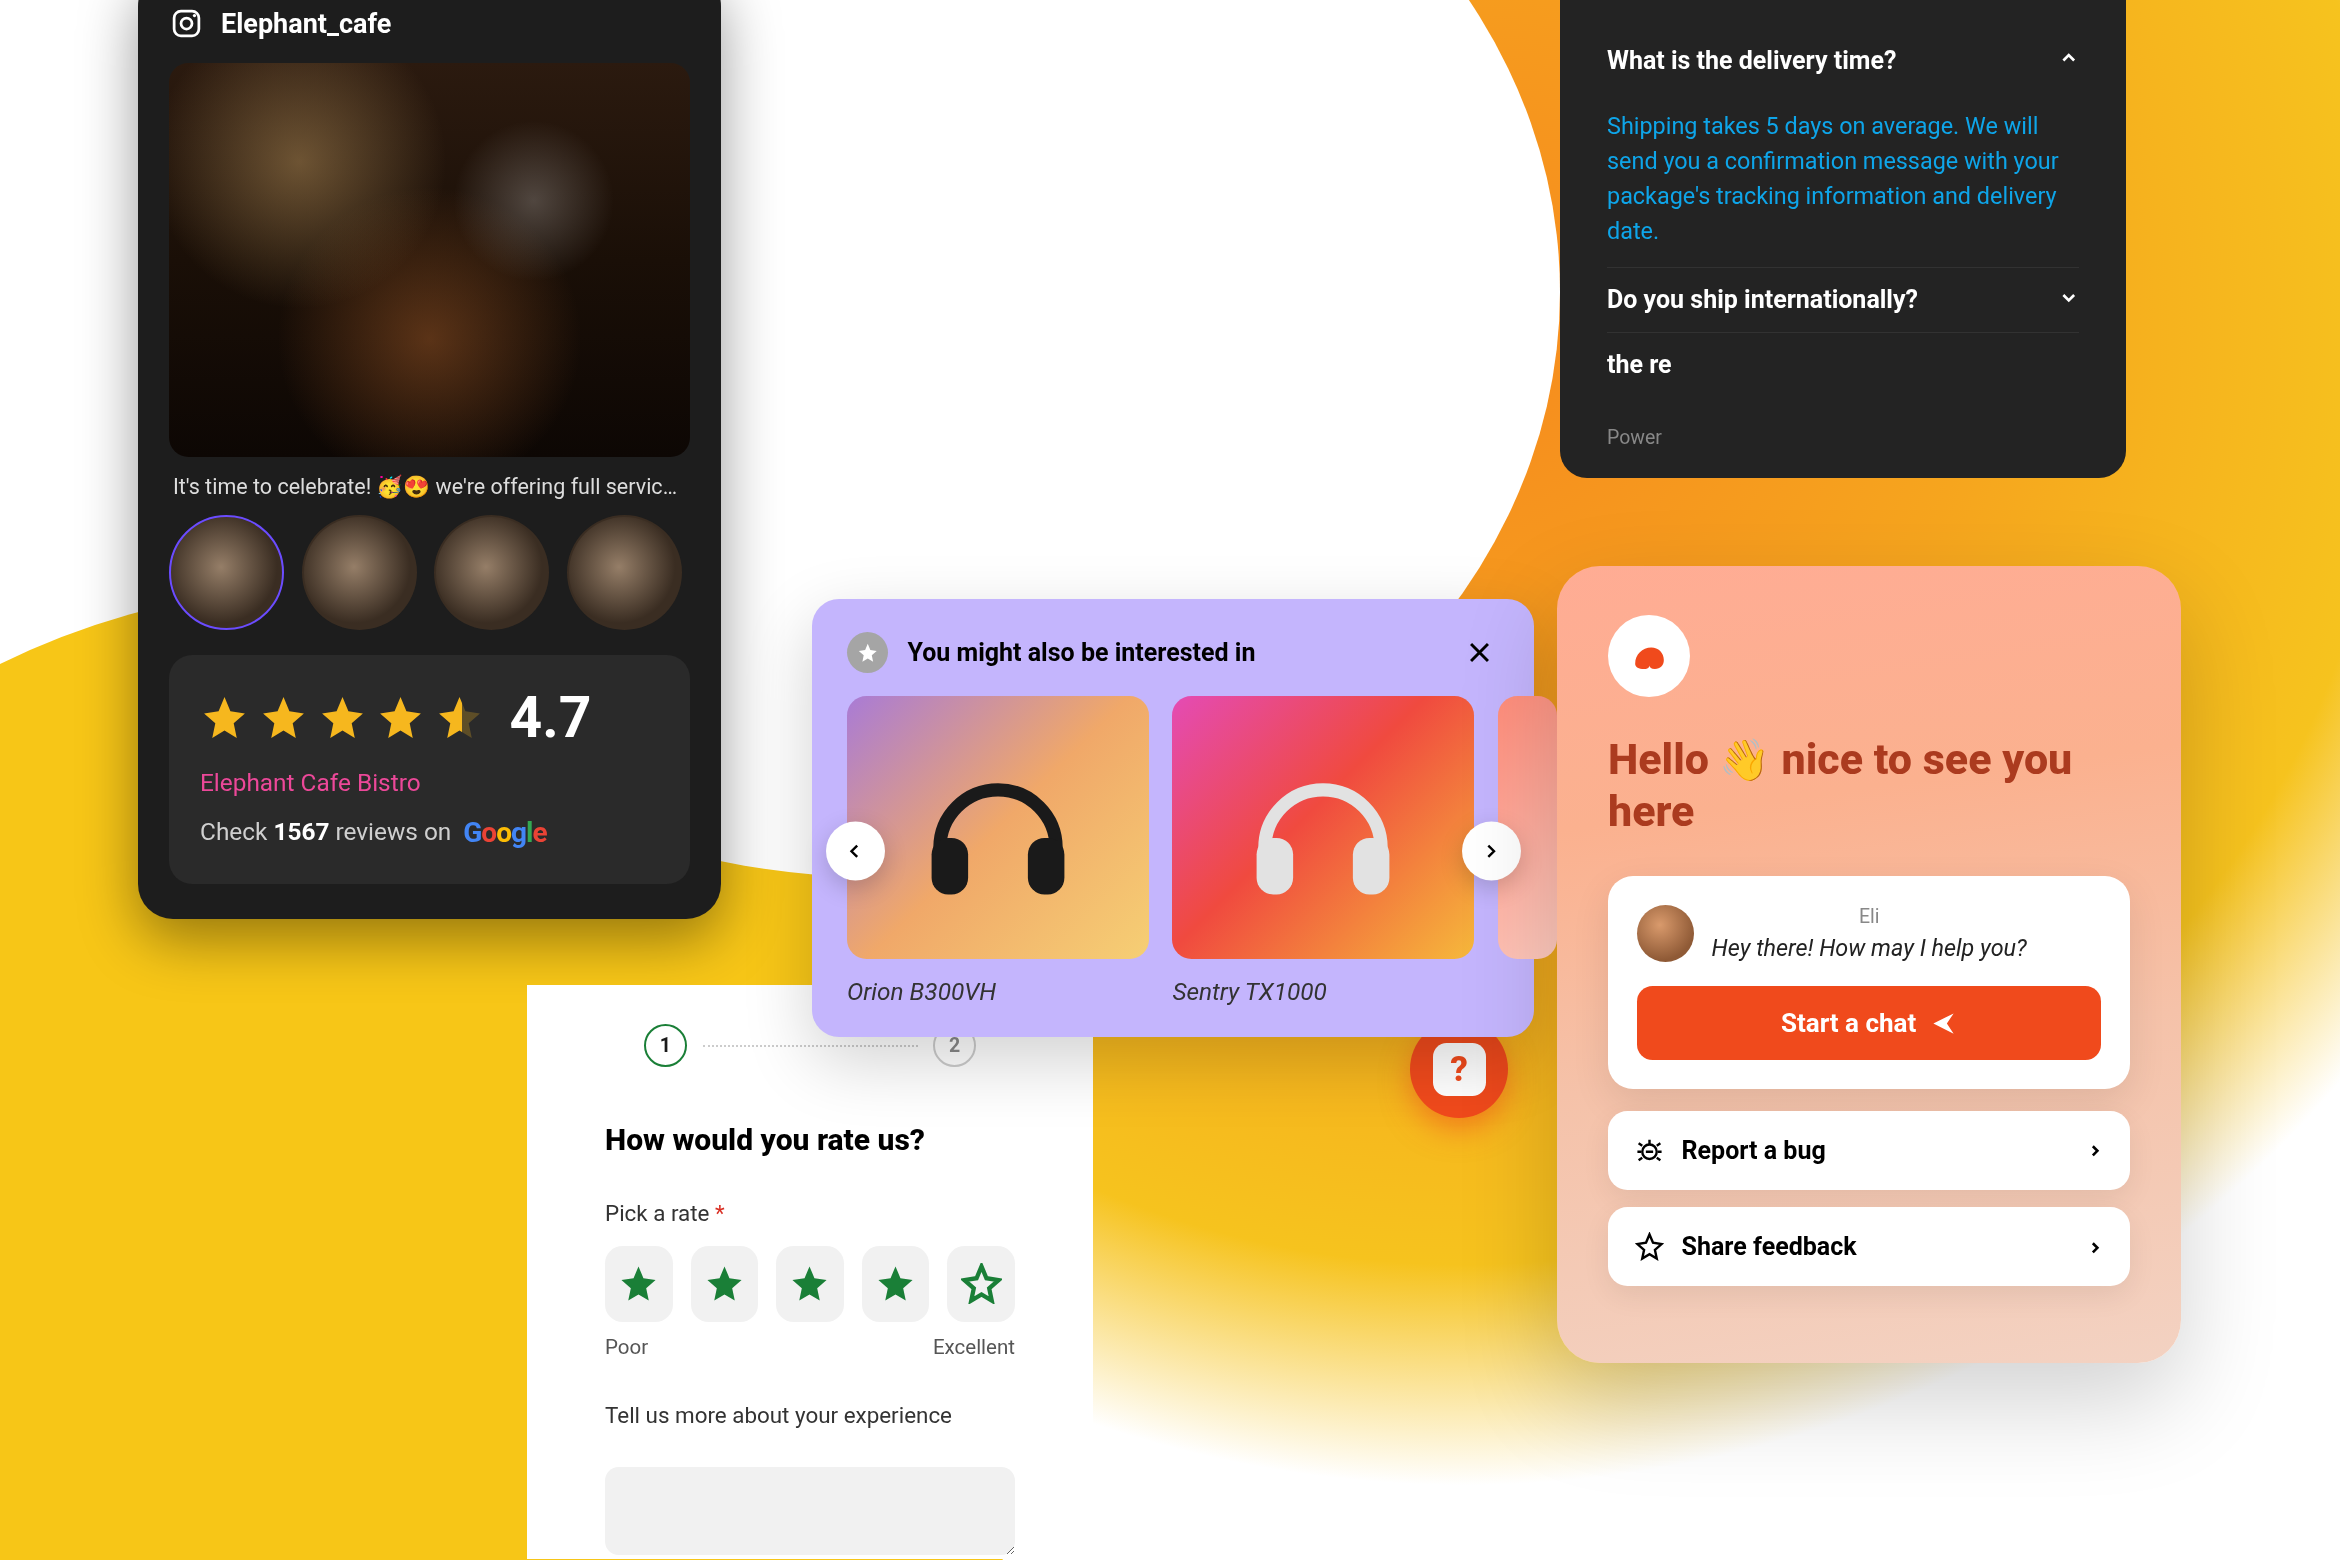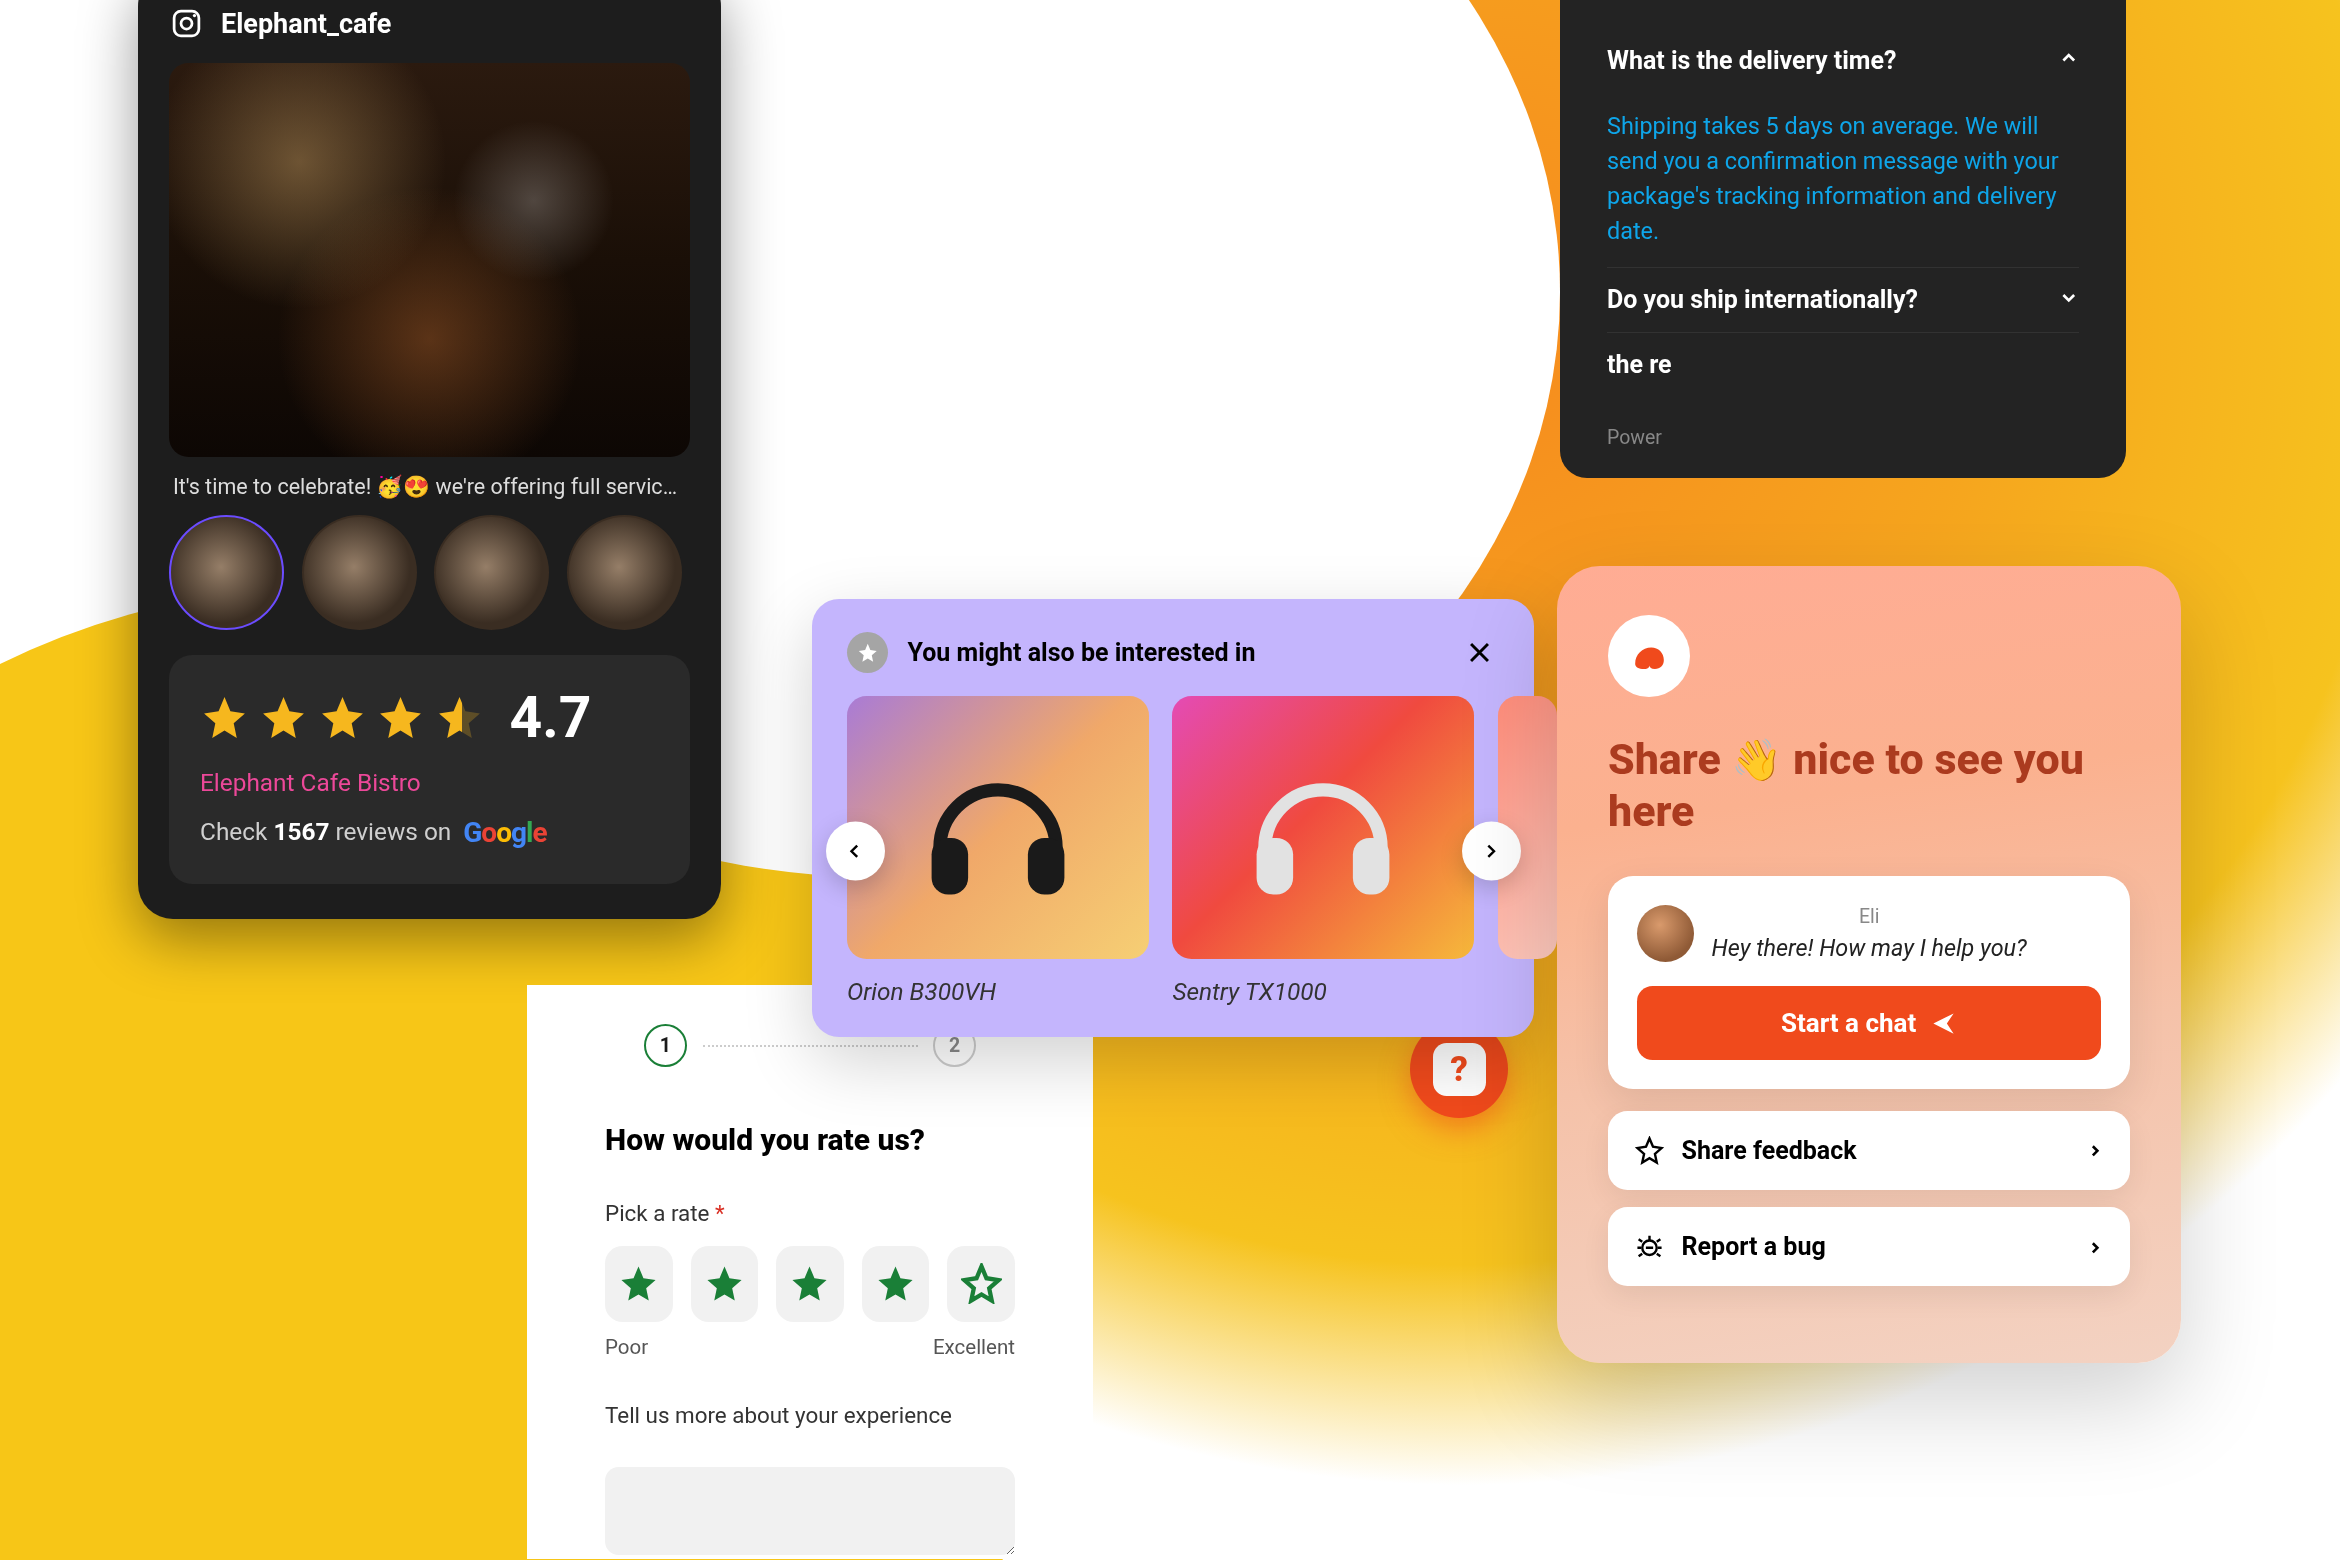--- a/index.html
+++ b/index.html
@@ -432,57 +432,57 @@
   </div>
 </div>
 
 <div class="chat-card">
   <div class="chat-logo">
     <svg width="43" height="43" viewBox="0 0 24 24">
         <path fill="#f04a1c" d="M4 16c0-5 4-9 9-9 4 0 7 3 7 7 0 3-2 5-5 5-2 0-3-1-3-2 0 0 0 2-3 2-3 0-5-1-5-3z"></path>
       </svg>
   </div>
   <div class="chat-hello">
-    <span>Share </span><span class="wave">👋</span><span> nice to see you here</span>
+    <span>Hello </span><span class="wave">👋</span><span> nice to see you here</span>
   </div>
   <div class="chat-panel">
     <div class="chat-msg">
       <div class="chat-avatar"></div>
       <div class="chat-msg-text">
         <div class="name">Eli</div>
         <div class="body">Hey there! How may I help you?</div>
       </div>
     </div>
     <div class="chat-cta">
       <span>Start a chat</span>
       <svg width="27" height="27" viewBox="0 0 24 24">
           <path fill="#fff" d="M3 12l18-9-6 9 6 9-18-9zm4 0h8"></path>
         </svg>
     </div>
   </div>
   <div class="chat-option">
     <span class="lead">
       <svg width="29" height="29" viewBox="0 0 24 24" fill="none" stroke="#000" stroke-width="2">
-          <path d="M12 2l2.9 6.9L22 10l-5.5 4.8L18 22l-6-3.6L6 22l1.5-7.2L2 10l7.1-1.1z"></path>
-        </svg>
-      <span>Share feedback</span>
+          <circle cx="12" cy="13" r="6"></circle>
+          <path d="M12 3v4M6 8l-3-2M18 8l3-2M5 13H2M22 13h-3M6 18l-3 2M18 18l3 2M9 13h6"></path>
+        </svg>
+      <span>Report a bug</span>
     </span>
     <span class="chev">
       <svg width="15.6" height="15.6" viewBox="0 0 24 24" fill="none" stroke="#000" stroke-width="4">
           <path d="M9 5l7 7-7 7"></path>
         </svg>
     </span>
   </div>
   <div class="chat-option">
     <span class="lead">
       <svg width="29" height="29" viewBox="0 0 24 24" fill="none" stroke="#000" stroke-width="2">
-          <circle cx="12" cy="13" r="6"></circle>
-          <path d="M12 3v4M6 8l-3-2M18 8l3-2M5 13H2M22 13h-3M6 18l-3 2M18 18l3 2M9 13h6"></path>
-        </svg>
-      <span>Report a bug</span>
+          <path d="M12 2l2.9 6.9L22 10l-5.5 4.8L18 22l-6-3.6L6 22l1.5-7.2L2 10l7.1-1.1z"></path>
+        </svg>
+      <span>Share feedback</span>
     </span>
     <span class="chev">
       <svg width="15.6" height="15.6" viewBox="0 0 24 24" fill="none" stroke="#000" stroke-width="4">
           <path d="M9 5l7 7-7 7"></path>
         </svg>
     </span>
   </div>
 </div>
 
 

